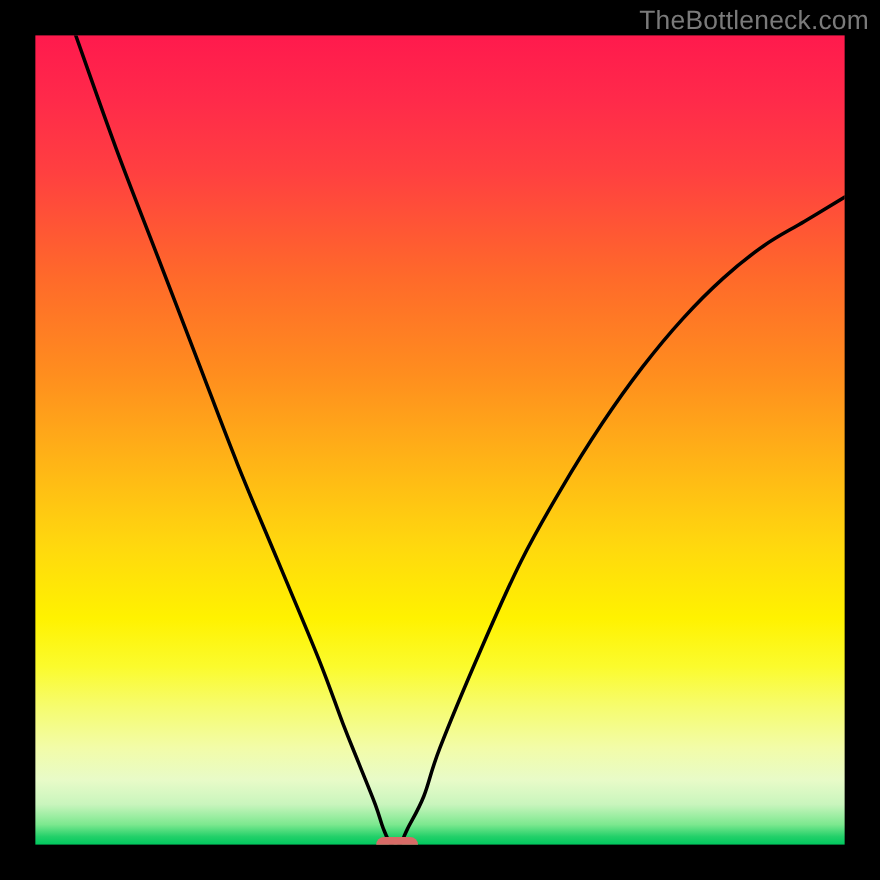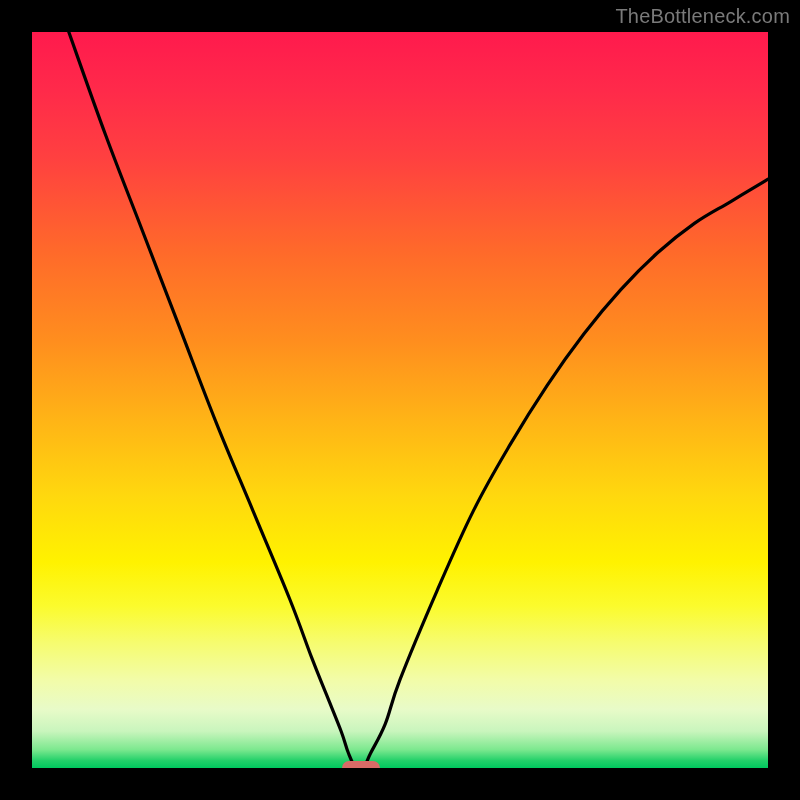--- a/index.html
+++ b/index.html
@@ -55,21 +55,21 @@
     width: 38px;
     height: 14px;
     background: #d86b67;
     border-radius: 7px;
   }
   .watermark {
     position: absolute;
     top: 5px;
     right: 10px;
     color: #7a7a7a;
-    font-size: 20px;
+    font-size: 24px;
     font-weight: 500;
     letter-spacing: 0.2px;
   }
   svg.curve {
     position: absolute;
     inset: 0;
   }
 </style>
 </head>
 <body>

